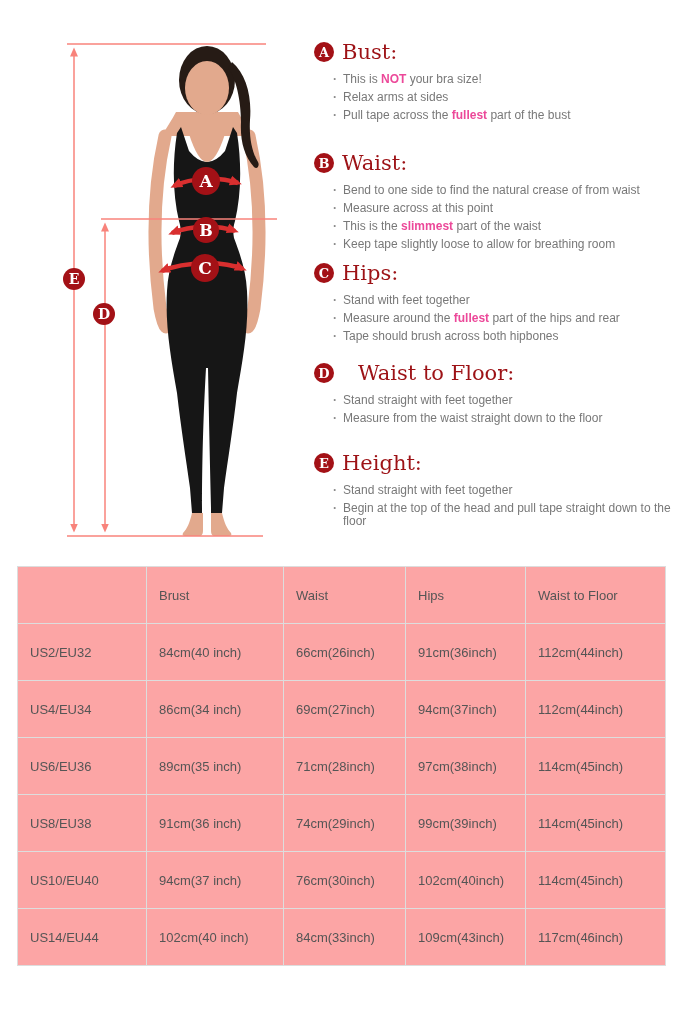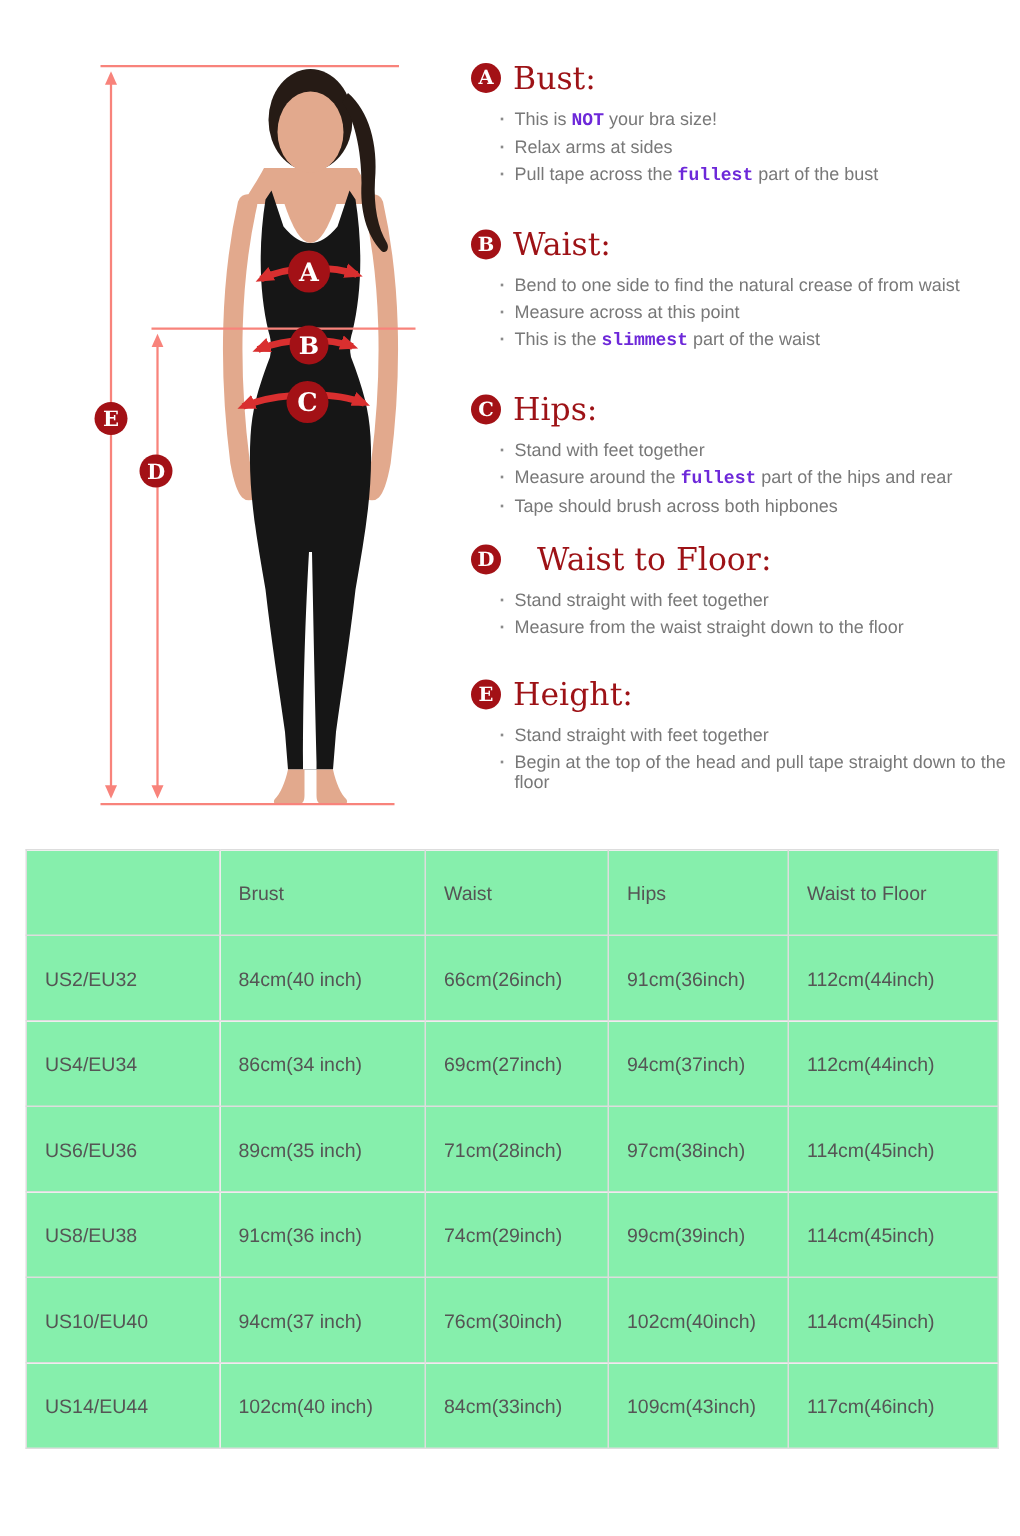--- a/index.html
+++ b/index.html
@@ -22,31 +22,31 @@
   .sec-title{
     font-family:"DejaVu Serif",serif;font-size:21px;color:#9d1216;margin-left:8px;text-align:right;
   }
   .sec-title.wide-gap{margin-left:24px;}
   .bullets{list-style:none;margin:9px 0 0 0;padding:0 0 0 18px;}
   .bullet{
     position:relative;padding-left:11px;font-size:12px;line-height:13px;
     margin-bottom:5px;color:#787878;
   }
   .bullet::before{content:"\00B7";position:absolute;left:1px;font-weight:bold;color:#8a8a8a;}
-  .hl{color:#6d28d9;font-weight:bold;font-family:Liberation Mono, monospace;}
+  .hl{color:#ec4899;font-weight:bold;}
   
   .size-table{
     position:absolute;top:566px;left:17px;border-collapse:collapse;table-layout:fixed;
   }
   .size-table col.c1{width:129px}.size-table col.c2{width:137px}
   .size-table col.c3{width:122px}.size-table col.c4{width:120px}
   .size-table col.c5{width:140px}
   .size-table td{
     border:1px solid #dddddd;height:56px;font-size:13px;color:#555555;
-    padding:0 4px 0 12px;vertical-align:middle;background:#86efac;
+    padding:0 4px 0 12px;vertical-align:middle;background:#fca5a5;
     font-family:"Liberation Sans",sans-serif;white-space:nowrap;overflow:hidden;
   }
   svg text.marker-letter{
     font-family:"DejaVu Serif",serif;font-weight:bold;fill:#ffffff;text-anchor:middle;
   }
 </style>
 </head>
 <body>
 
 <div class="page">
@@ -144,20 +144,21 @@
       </div>
       <div class="section sec-b">
         <div class="sec-head">
           <span class="badge">B</span>
           <span class="sec-title">Waist:</span>
         </div>
         <ul class="bullets">
           <li class="bullet">Bend to one side to find the natural crease of from waist</li>
           <li class="bullet">Measure across at this point</li>
           <li class="bullet">This is the <b class="hl">slimmest</b> part of the waist</li>
+          <li class="bullet">Keep tape slightly loose to allow for breathing room</li>
         </ul>
       </div>
       <div class="section sec-c">
         <div class="sec-head">
           <span class="badge">C</span>
           <span class="sec-title">Hips:</span>
         </div>
         <ul class="bullets">
           <li class="bullet">Stand with feet together</li>
           <li class="bullet">Measure around the <b class="hl">fullest</b> part of the hips and rear</li>

